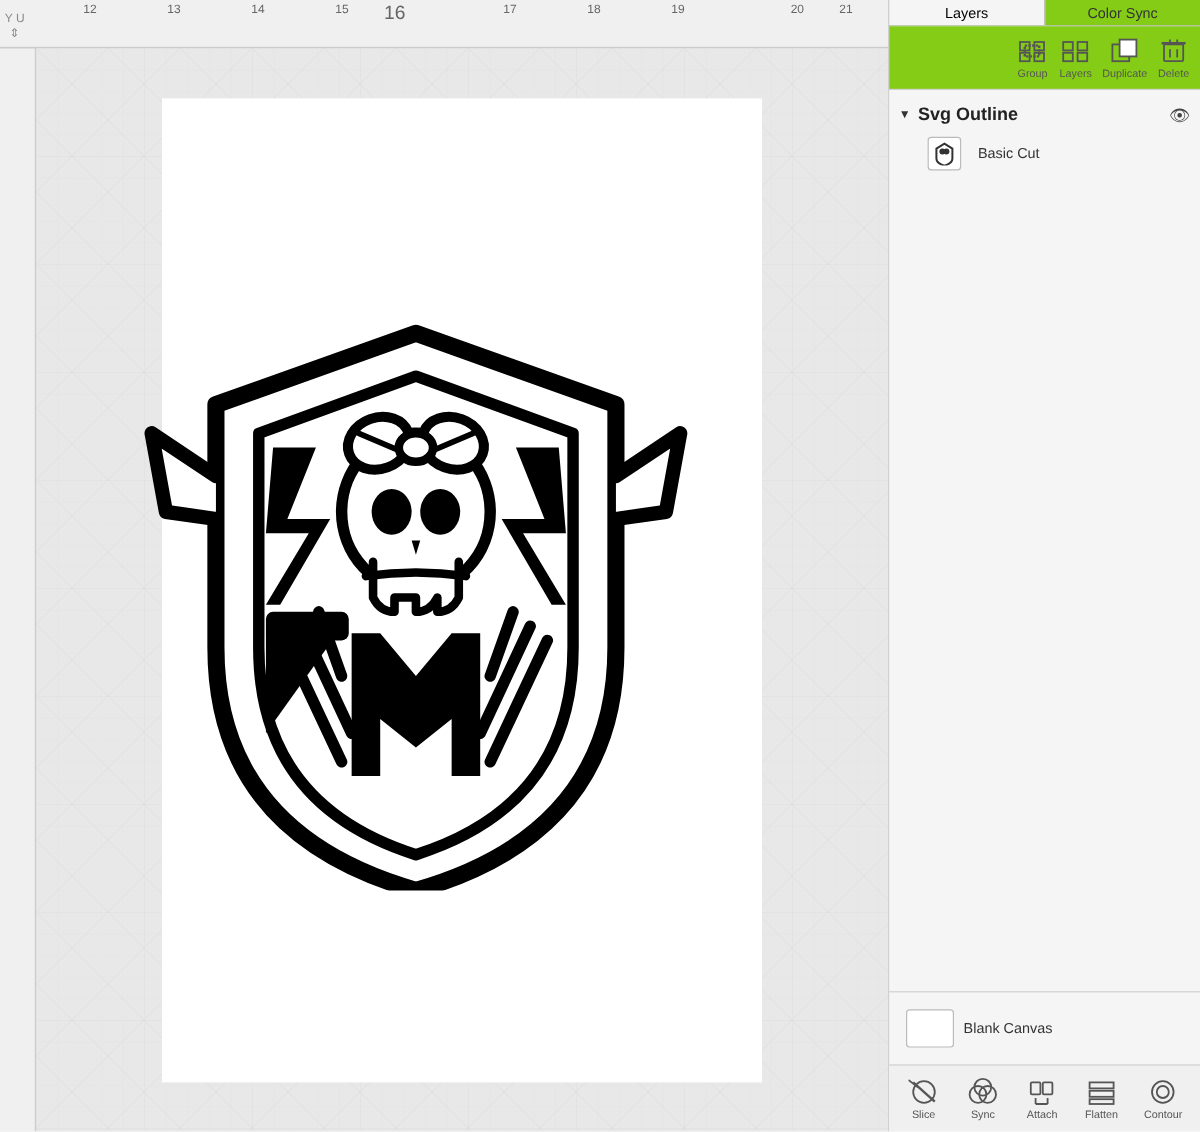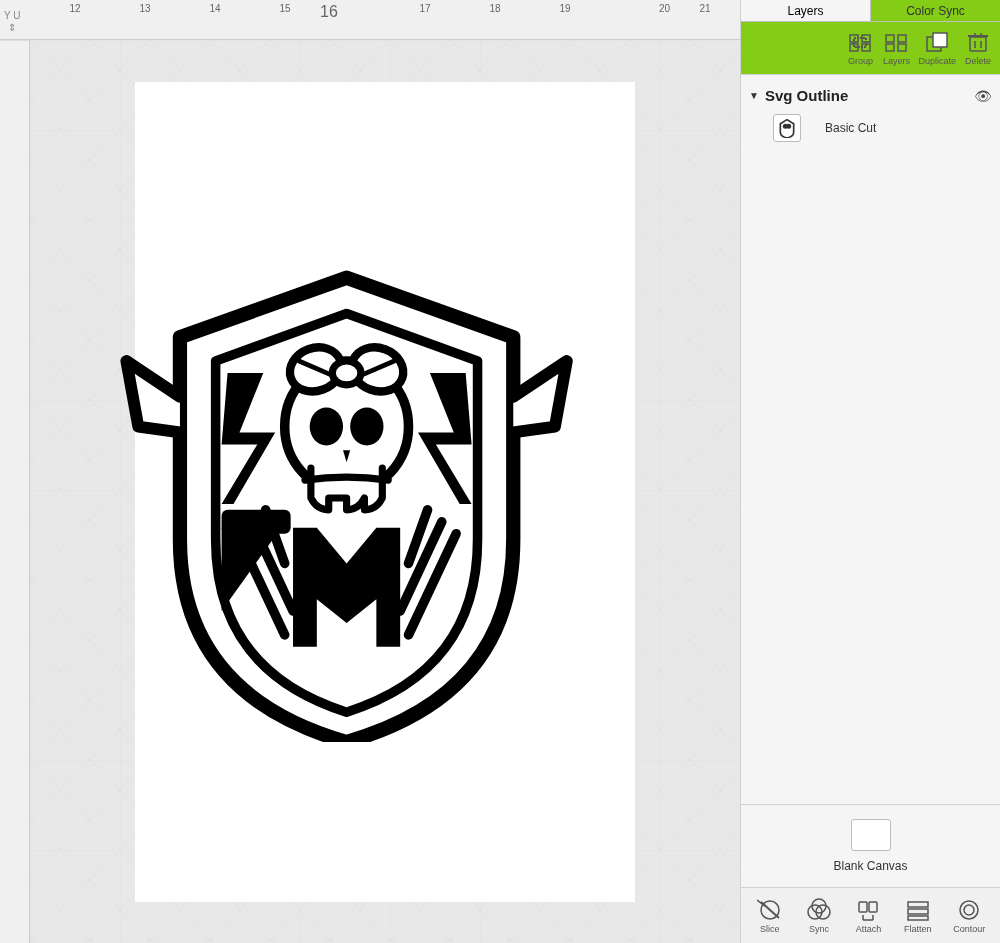--- a/index.html
+++ b/index.html
@@ -203,21 +203,21 @@
     .layer-group-header .eye-icon {
       margin-left: auto;
       font-size: 14px;
       color: #444;
       cursor: pointer;
     }
 
     .layer-item {
       display: flex;
       align-items: center;
-      gap: 24px;
+      gap: 14px;
       padding: 6px 8px 6px 24px;
       cursor: pointer;
       border-radius: 4px;
     }
 
     .layer-thumb {
       width: 28px;
       height: 28px;
       border: 1px solid #bbb;
       background: white;
@@ -240,21 +240,20 @@
       border-top: 1px solid #d0d0d0;
     }
 
     .blank-canvas-item {
       display: flex;
       align-items: center;
       gap: 8px;
       padding: 6px;
       cursor: pointer;
       border-radius: 4px;
-      flex-direction: column;
     }
 
     .blank-canvas-thumb {
       width: 40px;
       height: 32px;
       background: white;
       border: 1px solid #bbb;
       border-radius: 3px;
     }
 

